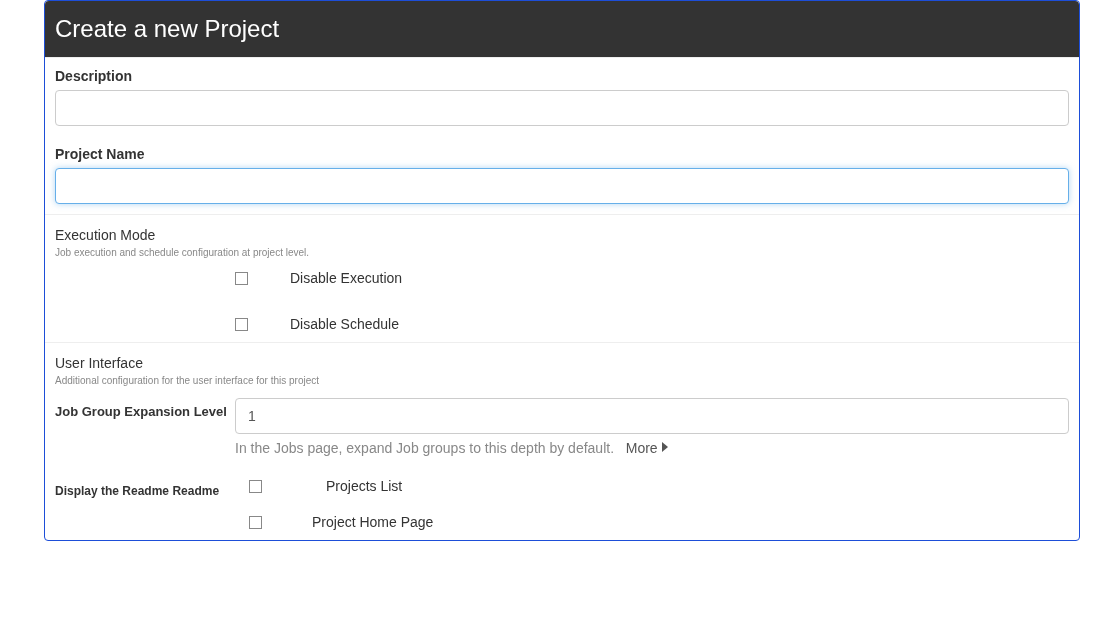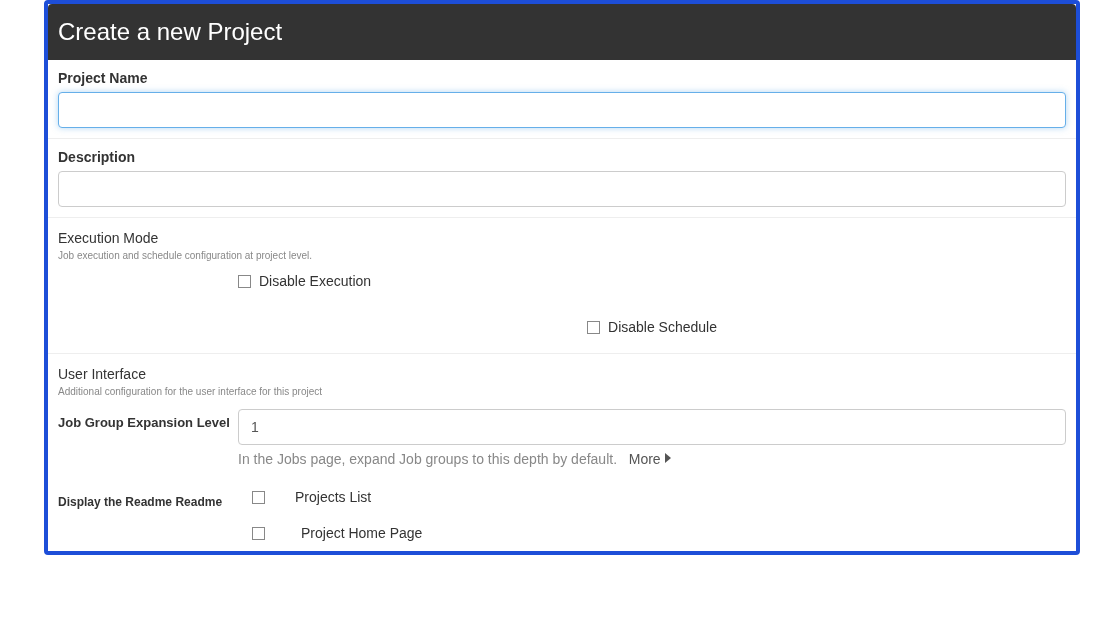--- a/index.html
+++ b/index.html
@@ -10,21 +10,21 @@
     color: #333;
     background: #fff;
     width: 1116px;
     height: 621px;
     overflow: hidden;
   }
   .panel-wrap {
     padding: 0 36px 0 44px;
   }
   .panel {
-    border: 4px solid #1d4ed8;
+    border: 1px solid #1d4ed8;
     border-radius: 4px;
     background: #fff;
   }
   .panel-header {
     background: #333333;
     color: #fff;
     font-size: 24px;
     padding: 14px 10px;
     border-top-left-radius: 4px;
     border-top-right-radius: 4px;
@@ -80,20 +80,21 @@
     padding-top: 6px;
     padding-right: 8px;
   }
   .row-right {
     flex: 1;
   }
   .cb-row {
     display: flex;
     align-items: center;
     margin-bottom: 12px;
+    gap: 34px;
   }
   .cb-row:last-child { margin-bottom: 0; }
   .cb-row.wider { margin-bottom: 20px; }
   .cb {
     appearance: none;
     width: 13px;
     height: 13px;
     border: 1px solid #888;
     background: #fff;
     margin: 0 8px 0 0;
@@ -117,38 +118,38 @@
   }
   .chev {
     margin-left: 3px;
     display: inline-block;
     vertical-align: middle;
   }
   .cb-indent {
     margin-left: 14px;
   }
   .stack > .cb-row { margin-bottom: 30px; }
-  .stack > .cb-row:last-child { margin-bottom: 8px; justify-content: center; }
+  .stack > .cb-row:last-child { margin-bottom: 0; }
 </style>
 </head>
 <body>
 
 <div class="panel-wrap">
   <div class="panel">
 
     <div class="panel-header">Create a new Project</div>
 
+    <div class="section">
+      <label class="label-bold">Description</label>
+      <input type="text" class="input-text" value="" style="">
+    </div>
+
     <div class="section first">
       <label class="label-bold">Project Name</label>
       <input type="text" class="input-text focused" value="" style="">
-    </div>
-
-    <div class="section">
-      <label class="label-bold">Description</label>
-      <input type="text" class="input-text" value="" style="">
     </div>
 
     <div class="section">
       <div class="section-title">Execution Mode</div>
       <div class="section-subtext">Job execution and schedule configuration at project level.</div>
       <div class="row">
         <div class="row-left"></div>
         <div class="row-right stack">
           <div class="cb-row">
             <input type="checkbox" class="cb" style="">
@@ -187,21 +188,21 @@
 
       <div class="row" style="margin-top:22px;">
         <div class="row-left" style="font-size:12px;">Display the Readme Readme</div>
         <div class="row-right">
           <div class="cb-row wider">
             <input type="checkbox" class="cb cb-indent" style="">
             <span class="cb-label" style="margin-left:22px;">Projects List</span>
           </div>
           <div class="cb-row">
             <input type="checkbox" class="cb cb-indent" style="">
-            <span class="cb-label" style="margin-left:28px;">Project Home Page</span>
+            <span class="cb-label" style="margin-left:8px;">Project Home Page</span>
           </div>
         </div>
       </div>
 
     </div>
 
   </div>
 </div>
 
 </body></html>

